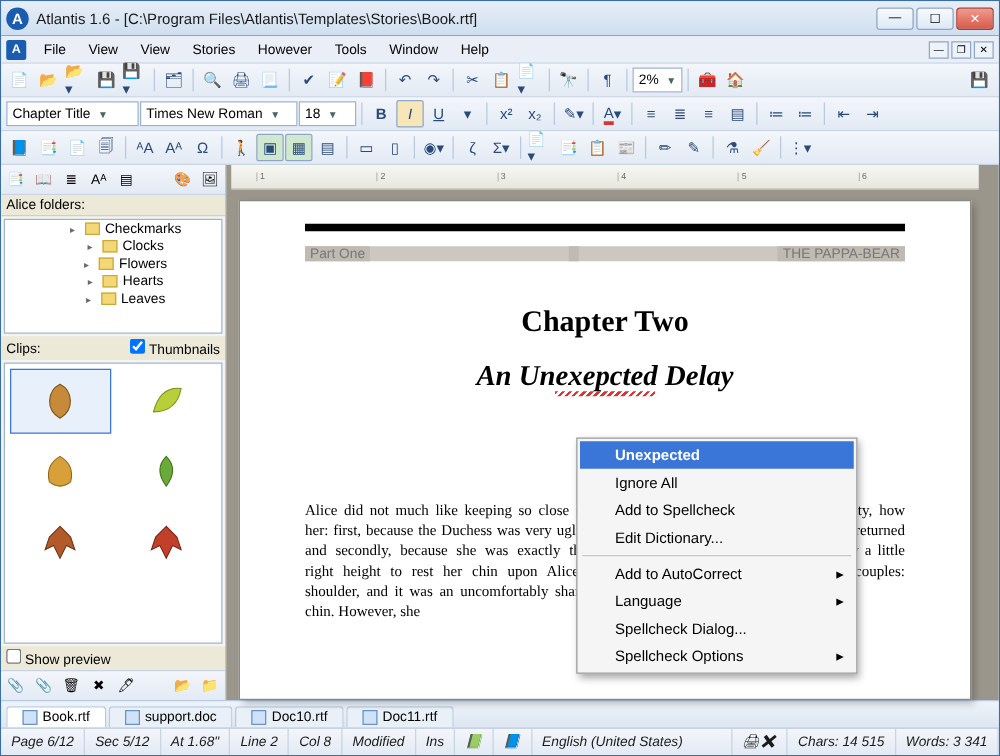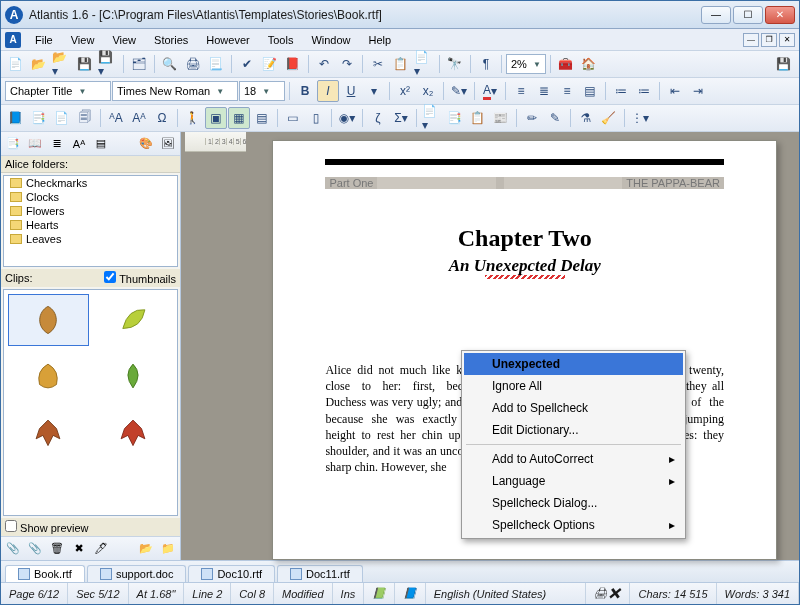--- a/index.html
+++ b/index.html
@@ -29,50 +29,50 @@
 .combo .arrow{font-size:8px;color:#466;}
 .toolbar .spacer{flex:1;}
 
 
 .workspace { flex:1; display:flex; min-height:0; background:#ece9d8;}
 .leftpanel { width:180px; border-right:1px solid #b6c9e0; display:flex; flex-direction:column; background:#f4f4f0;}
 .leftpanel .tabs { height:24px; display:flex; align-items:center; gap:2px; padding:2px; background:linear-gradient(#f3f6fb,#e3eaf4); border-bottom:1px solid #c7d4e4;}
 .minitbtn{width:20px;height:20px;border:1px solid transparent;display:flex;align-items:center;justify-content:center;font-size:11px;}
 .section-label{font-size:11px; padding:2px 4px; background:#ece9d8; border-bottom:1px solid #cfcfc4;}
 .folderlist{background:#fff; border:1px solid #9db4cf; margin:2px; height:92px; overflow:auto; font-size:11px;}
-.folderlist .item{display:flex;align-items:center;gap:4px;padding:1px 4px 1px 8px;}
+.folderlist .item{display:flex;align-items:center;gap:4px;padding:1px 4px 1px 38px;justify-content:center;}
 .folderlist .item::before{content:'▸';position:relative;left:-14px;margin-right:-10px;color:#6a6a6a;font-size:8px;}
 .foldericon{width:12px;height:10px;background:#f4d776;border:1px solid #c9a93a;}
 .clipsrow{display:flex;align-items:center;justify-content:space-between;padding:2px 4px;background:#ece9d8;font-size:11px;}
 .thumbgrid{flex:1;background:#fff;border:1px solid #9db4cf;margin:2px;display:grid;grid-template-columns:1fr 1fr;grid-auto-rows:52px;gap:4px;padding:4px;overflow:auto;}
 .thumb{border:1px solid transparent;display:flex;align-items:center;justify-content:center;}
 .thumb.sel{border:1px solid #3a76d8;background:#e8f0fb;}
 .leaf{width:34px;height:34px;}
 .previewrow{padding:2px 4px;font-size:11px;display:flex;align-items:center;gap:4px;background:#ece9d8;}
 .bottombtns{height:24px;display:flex;align-items:center;gap:2px;padding:2px;background:linear-gradient(#f3f6fb,#e3eaf4);border-top:1px solid #c7d4e4;}
 
 
-.docarea{flex:1;display:flex;flex-direction:row;background:#9a968c;}
+.docarea{flex:1;display:flex;flex-direction:column;background:#9a968c;}
 .ruler{height:20px;background:linear-gradient(#f7f7f3,#e7e7df);border-bottom:1px solid #bdbdb0;position:relative;margin:0 16px 0 4px;display:flex;align-items:center;font-size:7px;color:#6a6a6a;}
 .ruler .tick{flex:1;border-left:1px solid #bdbdb0;text-align:left;padding-left:2px;}
 .page{background:#fff;border:1px solid #8a8a80;box-shadow:3px 3px 6px rgba(0,0,0,.25);margin:8px 22px 0 10px;flex:1;padding:18px 52px 12px 52px;position:relative;color:#000;overflow:hidden;}
 .pagehdr{height:6px;background:#000;margin-bottom:12px;}
 .metahdr{display:flex;justify-content:space-between;font-size:11px;color:#777;background:#ccc7bf;}
 .metahdr span{background:#bfbab2; padding:0 4px;}
 .chapter{font-family:"Times New Roman",serif;text-align:center;margin-top:36px;}
 .chapter h1{font-size:24px;font-weight:bold;}
-.chapter h2{font-size:17px;font-style:italic;margin-top:4px;position:relative;display:inline-block;}
+.chapter h2{font-size:23px;font-style:italic;margin-top:16px;position:relative;display:inline-block;}
 .squiggle{position:absolute;left:50%;transform:translateX(-50%);bottom:-3px;width:80px;height:4px;background:repeating-linear-gradient(135deg,#d33,#d33 2px,transparent 2px,transparent 4px);}
 .columns{display:flex;gap:28px;margin-top:86px;font-family:"Times New Roman",serif;font-size:12px;text-align:justify;}
 .columns .col{flex:1;line-height:1.35;}
 
 
 .ctxmenu{position:absolute;left:461px;top:350px;width:225px;background:#f5f5f5;border:1px solid #9a9a9a;box-shadow:2px 3px 6px rgba(0,0,0,.35);font-size:12px;padding:2px;}
 .ctxmenu .mi{padding:4px 22px 4px 28px;position:relative;}
-.ctxmenu .mi.hl{background:#3a76d8;color:#000000;}
+.ctxmenu .mi.hl{background:#3a76d8;color:#ffffff;}
 .ctxmenu .mi.bold{font-weight:bold;}
 .ctxmenu .div{height:1px;background:#c7c7c7;margin:3px 2px;}
 .ctxmenu .arrow{position:absolute;right:8px;}
 
 
 .doctabs{height:22px;background:linear-gradient(#eef3f9,#dde6f1);border-top:1px solid #b6c9e0;display:flex;align-items:flex-end;padding:0 4px;gap:2px;}
 .dtab{padding:2px 12px;border:1px solid #b6c9e0;border-bottom:none;border-radius:3px 3px 0 0;background:#eaf0f8;font-size:11px;display:flex;align-items:flex-start;gap:4px;}
 .dtab.active{background:#fff;}
 .dicon{width:12px;height:12px;background:#cfe2f7;border:1px solid #6a92c2;}
 

